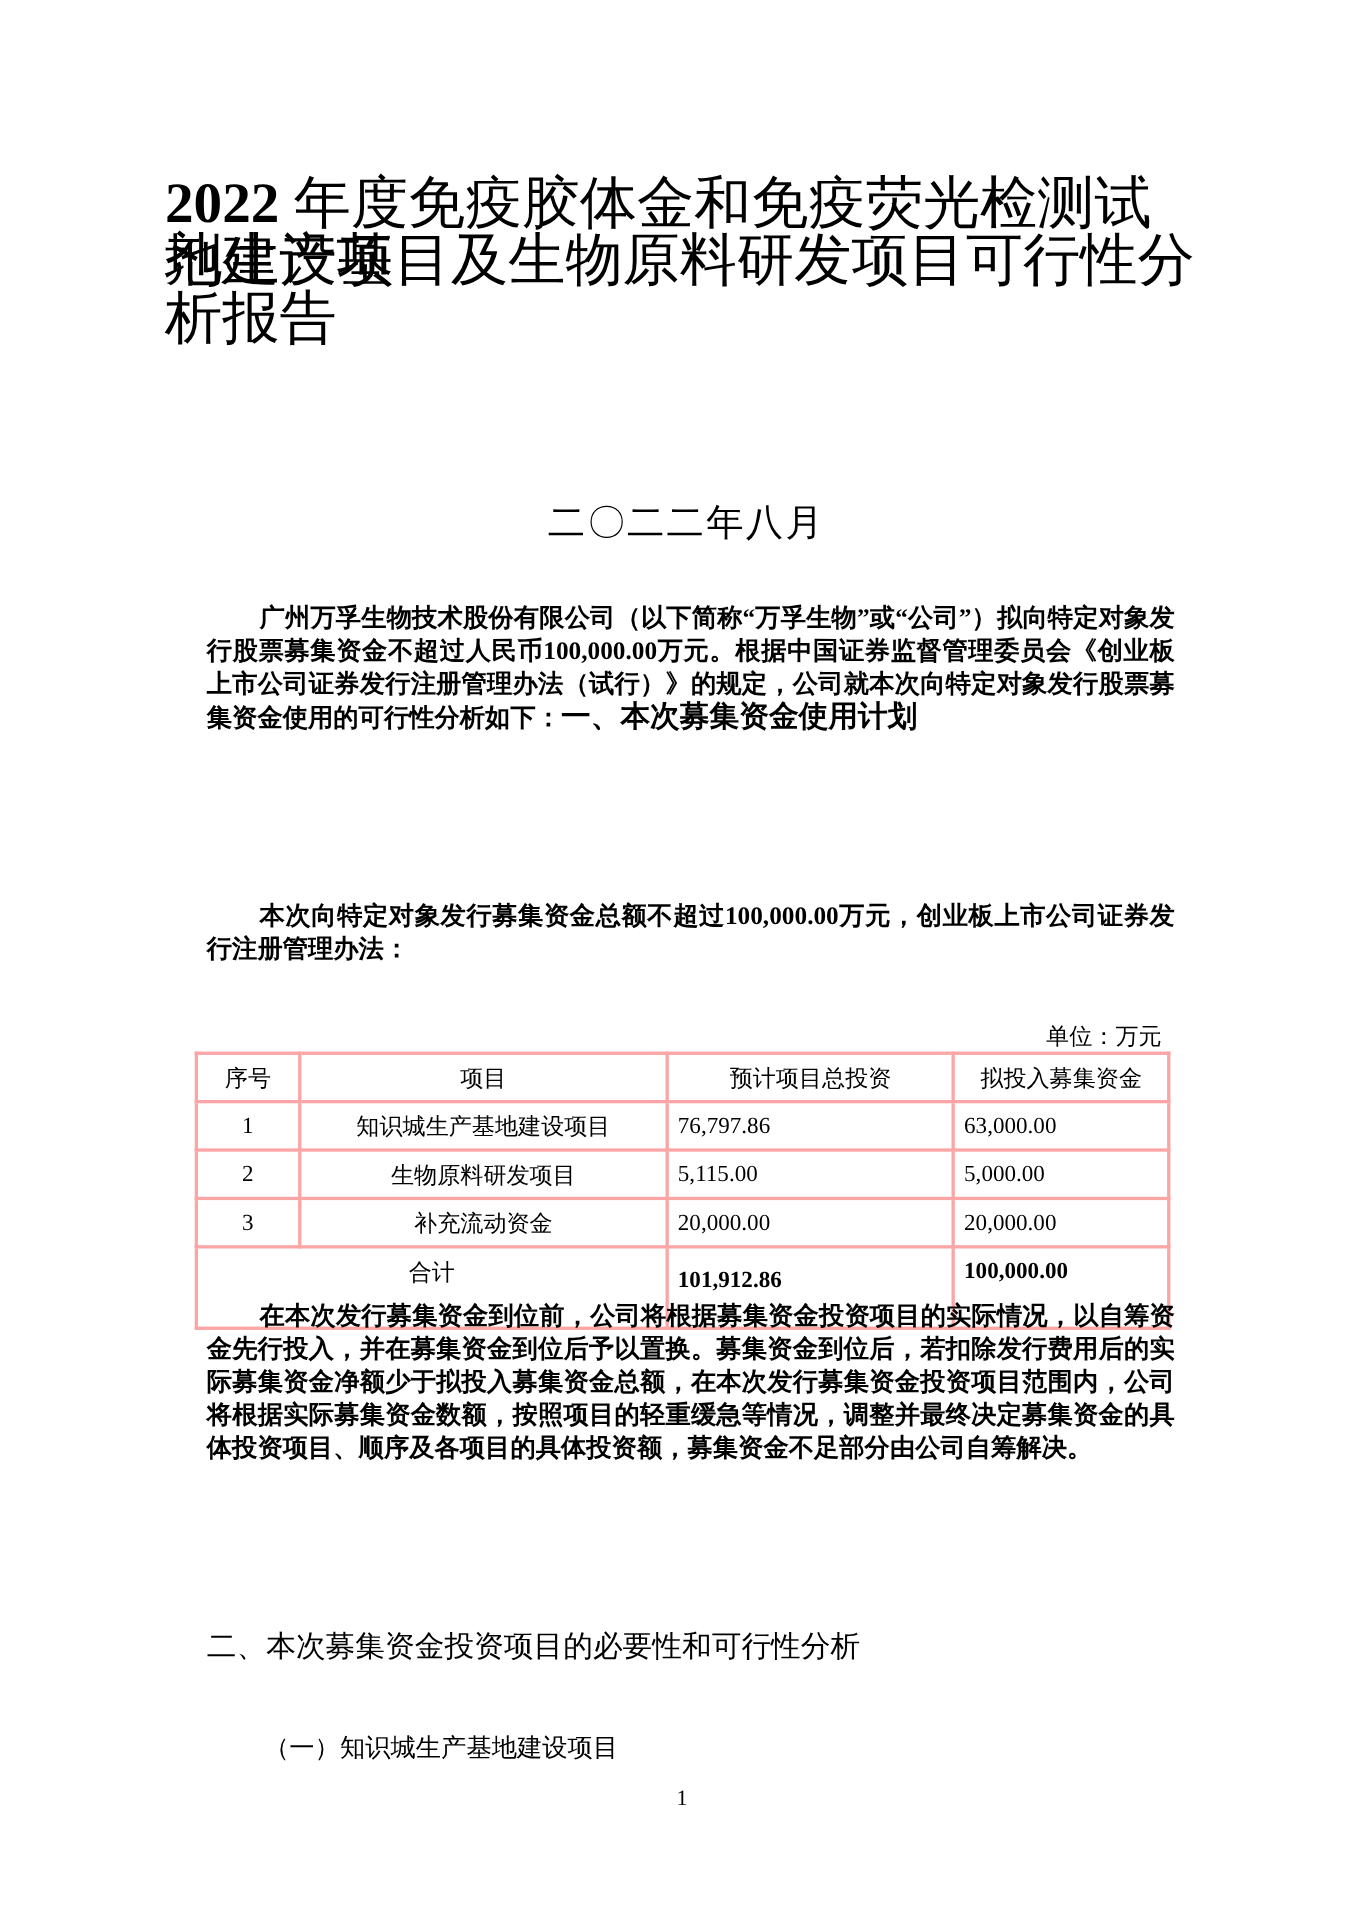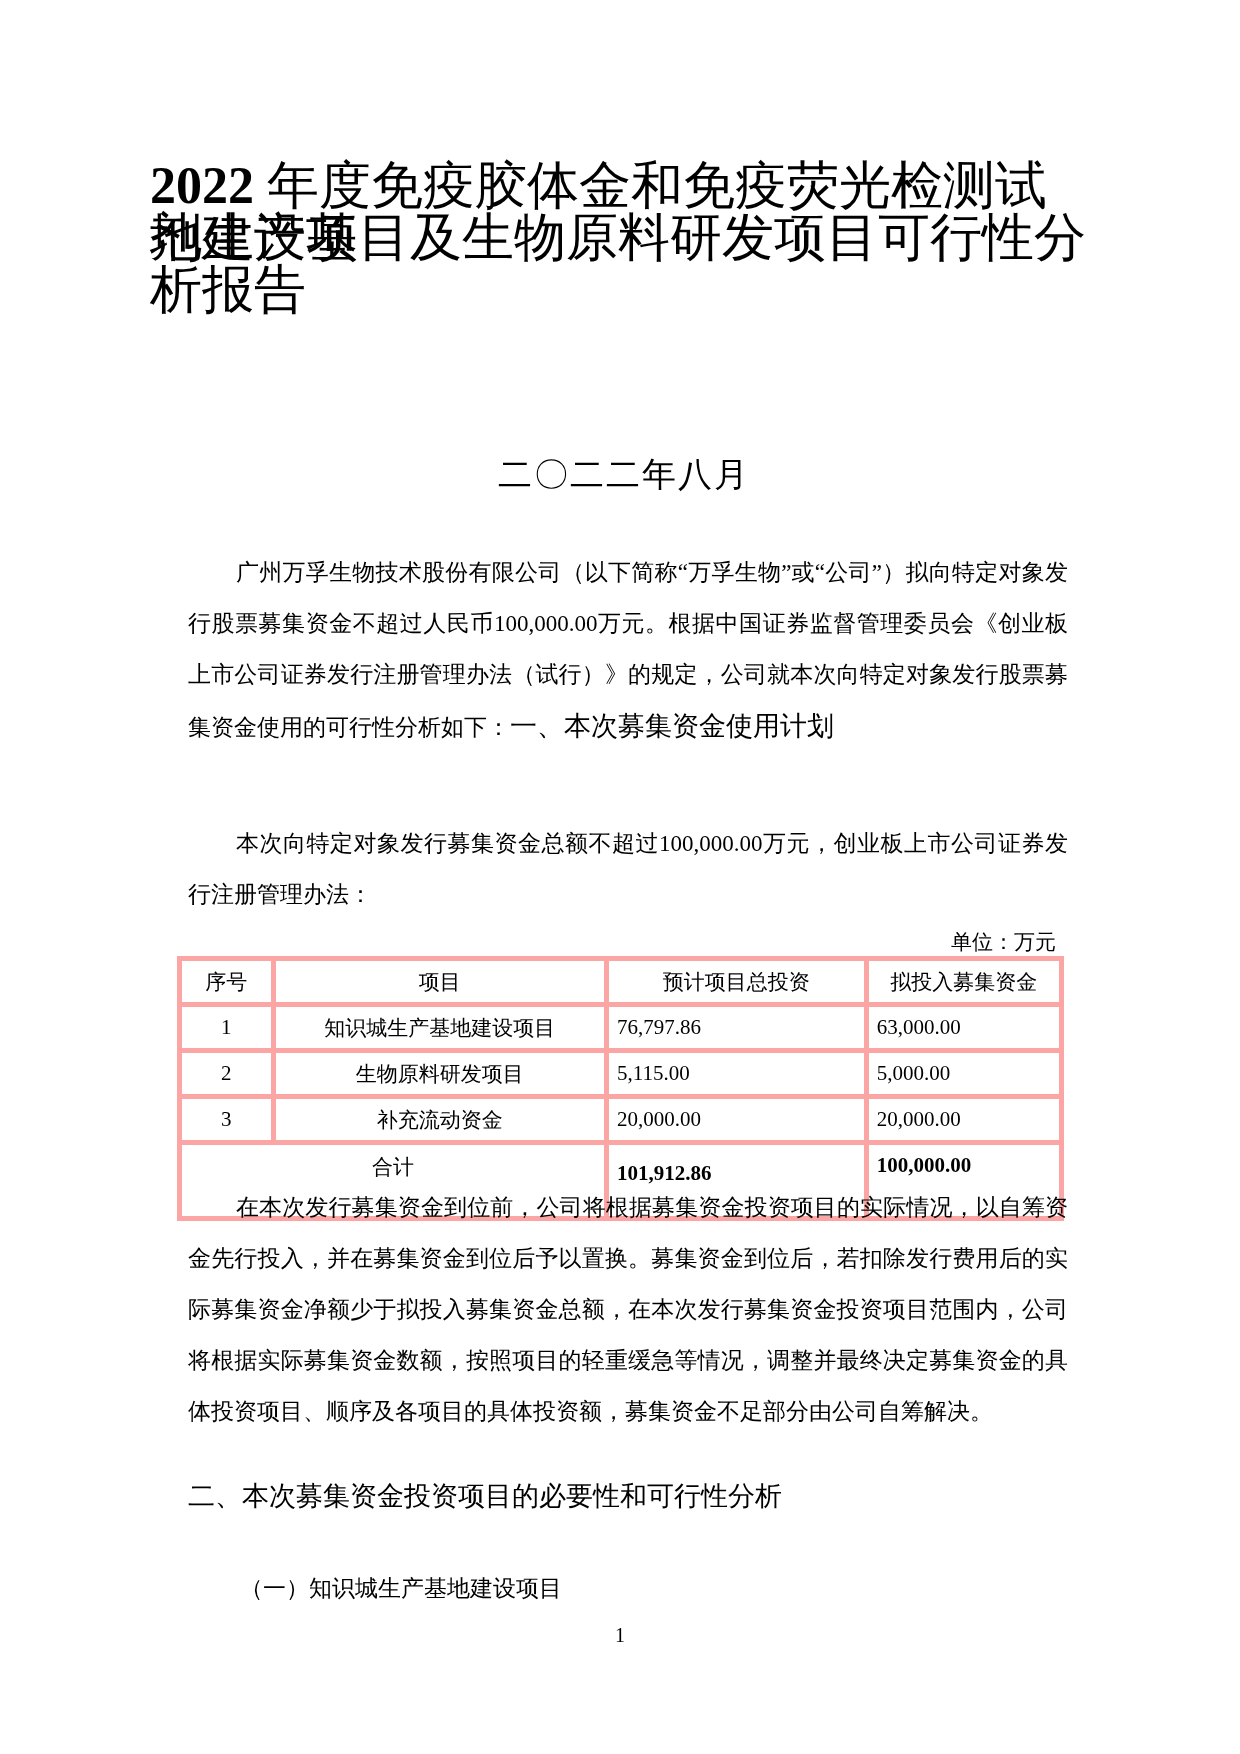--- a/index.html
+++ b/index.html
@@ -2,27 +2,27 @@
 <html><head>
   <meta charset="utf-8">
   <style>
     html, body { margin: 0; padding: 0; background: #ffffff; }
     body { width: 1240px; height: 1754px; position: relative; overflow: hidden;
       font-family: "Liberation Serif", "DejaVu Serif", serif; color: #000; }
     .abs { position: absolute; }
     .title { left: 150px; width: 940px; text-align: left; font-size: 52px; line-height: 52px; }
     .title .year { font-weight: bold; }
     .date { left: 4px; width: 1240px; text-align: center; top: 452px; font-size: 34px; letter-spacing: 2px; }
-    .para { left: 188px; width: 880px; font-size: 23px; line-height: 51px; text-align: justify; text-align-last: left; }
+    .para { left: 188px; width: 880px; font-size: 23px; line-height: 30px; text-align: justify; text-align-last: left; font-weight: bold; }
     .indent { text-indent: 48px; }
     .heading-inline { font-family: "DejaVu Sans", "Liberation Sans", sans-serif; font-size: 27px; }
     .unit { right: 184px; top: 928px; font-size: 21px; }
     table.t { position: absolute; left: 177px; top: 956px; width: 887px; border-collapse: collapse;
       border: 3px solid #000; font-size: 21px; }
-    table.t td { border: 5px solid #fca5a5; height: 41px; padding: 0 8px; }
+    table.t td { border: 3px solid #fca5a5; height: 41px; padding: 0 8px; }
     table.t tr.total td { height: 55px; }
     .c { text-align: center; }
     .r { }
     .b { font-weight: bold; }
     .h2 { left: 188px; top: 1478px; font-family: "DejaVu Sans", "Liberation Sans", sans-serif; font-size: 27px; }
     .h3 { left: 240px; top: 1573px; font-size: 23px; }
     .pageno { left: 0; width: 1240px; text-align: center; top: 1624px; font-size: 20px; }
   </style>
 </head>
 <body>

